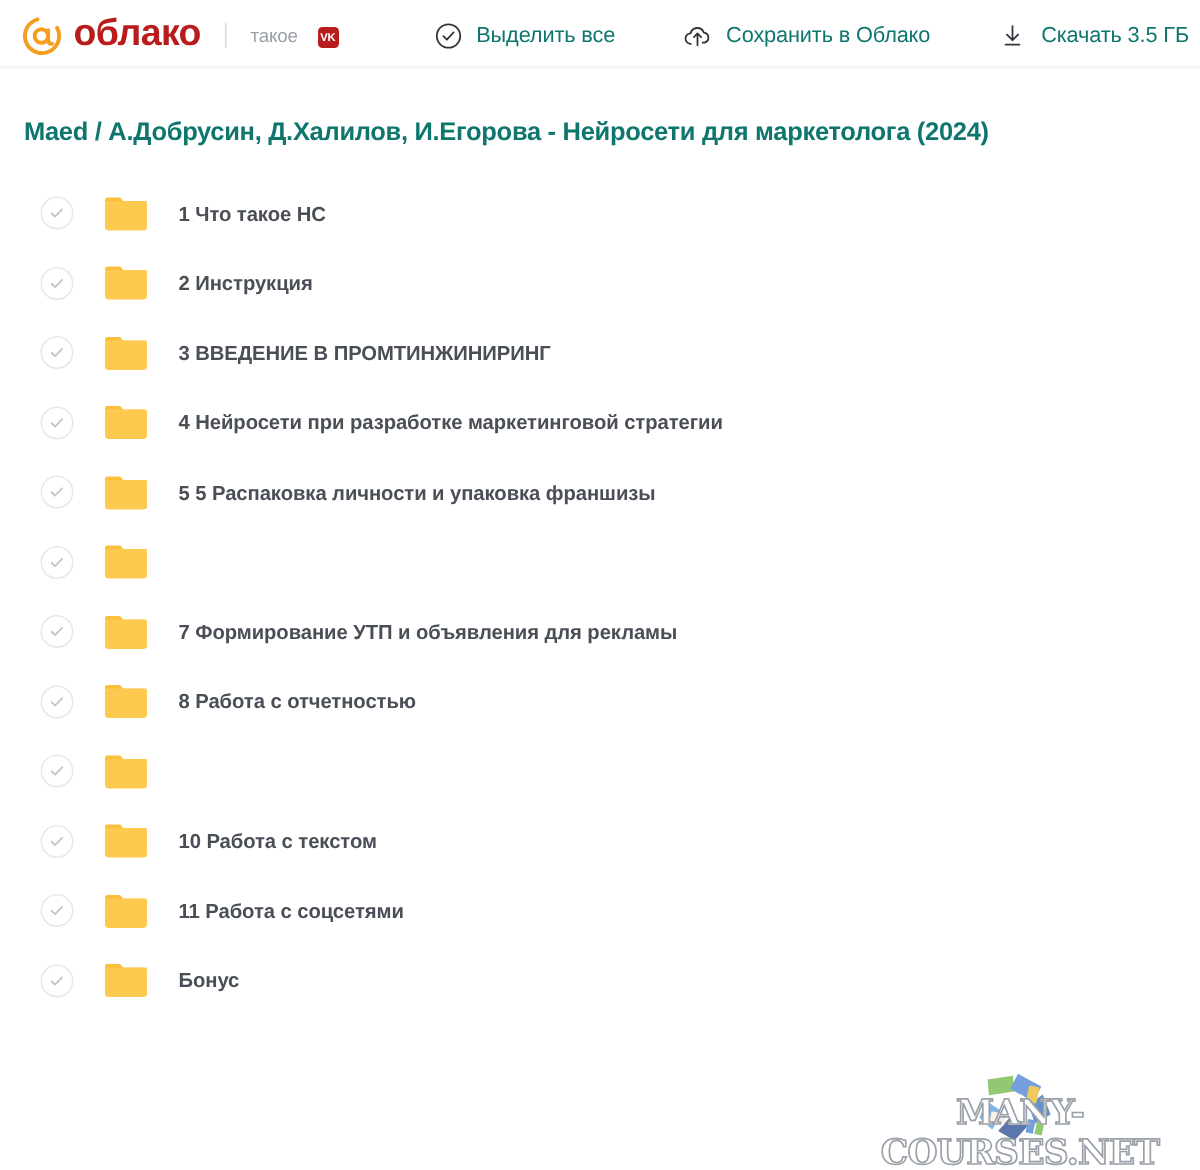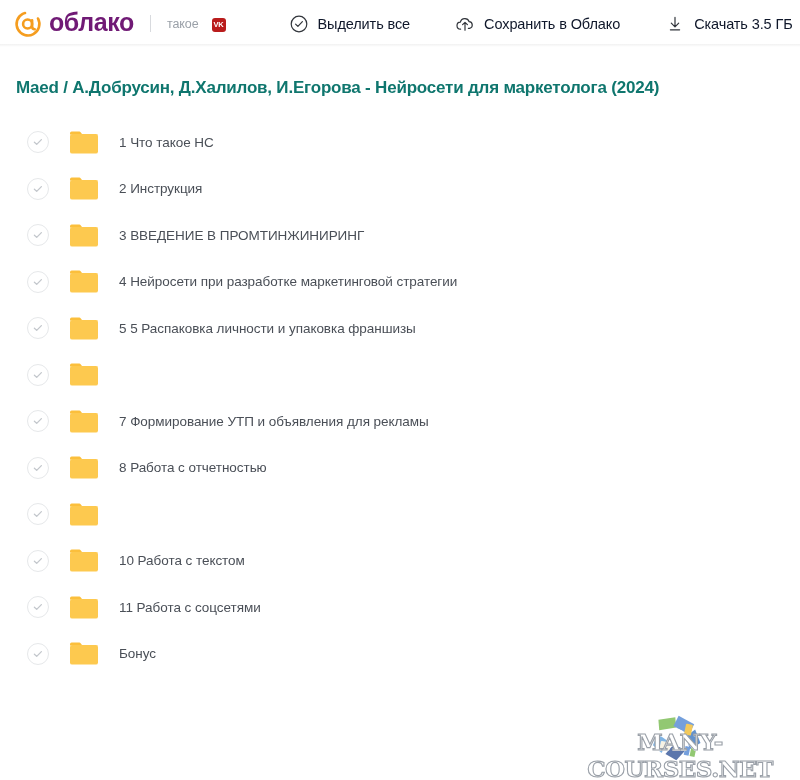--- a/index.html
+++ b/index.html
@@ -35,21 +35,21 @@
     gap: 7px;
   }
   .at-icon {
     width: 28px; height: 28px;
     flex: 0 0 28px;
     display: block;
   }
   .logo-word {
     font-size: 25px;
     font-weight: bold;
-    color: #701a75;
+    color: #b91c1c;
     letter-spacing: -0.4px;
     line-height: 1;
     position: relative;
     top: -1px;
   }
   .logo-divider {
     width: 1px;
     height: 17px;
     background: #d8dade;
     margin: 0 9px 0 9px;
@@ -88,37 +88,38 @@
     cursor: pointer;
     white-space: nowrap;
   }
   .tb-btn .tb-ico {
     width: 20px; height: 20px;
     display: block;
     flex: 0 0 20px;
   }
   .tb-btn .tb-label {
     font-size: 14.5px;
-    color: #0f172a;
+    color: #0f766e;
     letter-spacing: -0.1px;
   }
 
   
   .page-title {
     margin: 31px 0 0 16px;
     font-size: 17px;
     font-weight: bold;
     color: #0f766e;
     letter-spacing: -0.2px;
   }
 
   
   .file-list {
     margin-top: 21px;
     padding: 0 12px 0 0;
+    font-weight: bold;
   }
   .file-row {
     height: 46.5px;
     display: flex;
     align-items: center;
     padding-left: 27px;
     cursor: pointer;
   }
   .check-circle {
     width: 22px; height: 22px;

